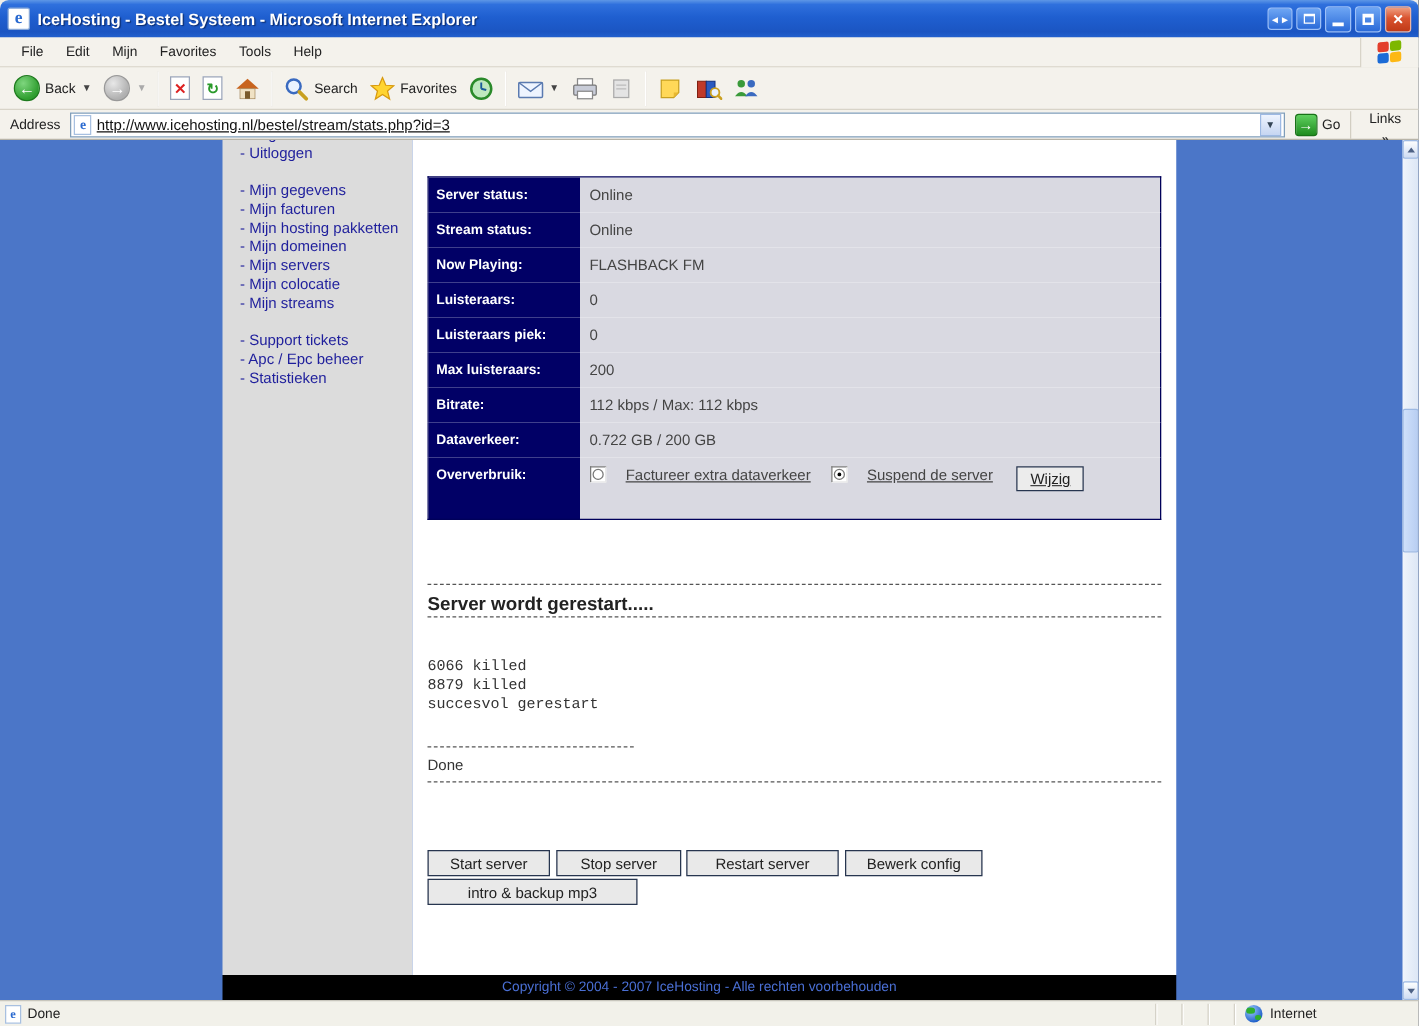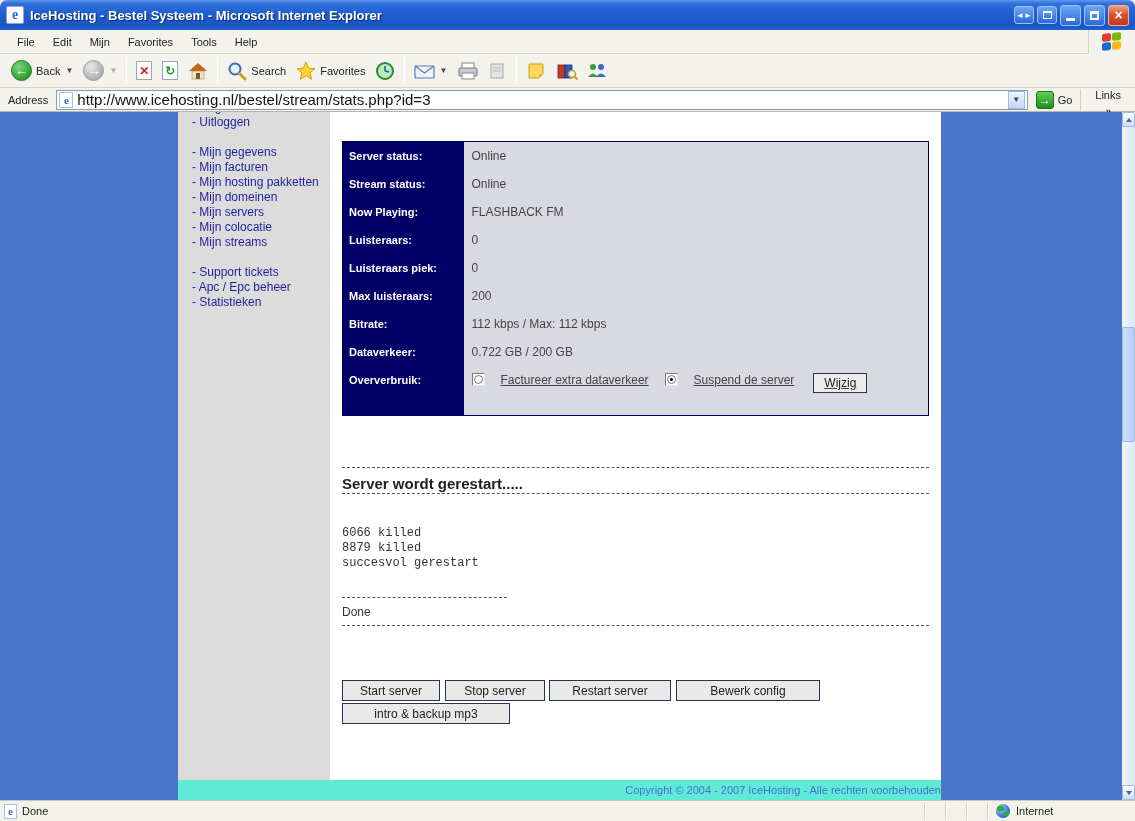--- a/index.html
+++ b/index.html
@@ -52,21 +52,21 @@
   .doc-ico.refresh { color:#2a9a2a; }
   .ico18 { width:20px; height:20px; display:inline-block; }
 
   
   .addrbar { position:absolute; left:0; top:88px; width:1135px; height:24px; background:#f4f2ec;
     border-bottom:1px solid #b8b4a8; display:flex; align-items:center; padding:0 4px; }
   .addr-label { font-size:11px; color:#222; padding:0 8px 0 4px; }
   .addr-input { flex:1; height:20px; background:#fff; border:1px solid #7f9db9; display:flex; align-items:center; padding:0 2px; }
   .addr-pageico { width:14px; height:16px; background:#fff; border:1px solid #a8c0e0; color:#2a6ad0; font-size:11px; font-weight:bold;
     text-align:center; line-height:14px; margin-right:4px; font-family:"Liberation Serif",serif; }
-  .addr-url { font-size:15px; color:#111; flex:1; }
+  .addr-url { font-size:12px; color:#111; flex:1;text-decoration:underline; }
   .addr-dd { width:17px; height:18px; background:linear-gradient(180deg,#eef4fe,#c6d6f2); border:1px solid #9db9e3;
     display:flex; align-items:center; justify-content:center; font-size:8px; color:#345; }
   .go-wrap { display:flex; align-items:center; gap:4px; padding:0 8px; }
   .go-ico { width:18px; height:18px; background:linear-gradient(180deg,#5fd05f,#1f8c1f); border:1px solid #187218; border-radius:3px;
     color:#fff; display:flex; align-items:center; justify-content:center; font-size:12px; font-weight:bold; }
   .go-label, .links-label { font-size:11px; color:#222; }
   .links-wrap { display:flex; align-items:center; gap:5px; border-left:1px solid #d2cec2; padding:0 10px 0 14px; height:22px;flex-direction:column; }
   .chev { font-size:10px; color:#333; font-weight:bold; }
 
   
@@ -79,22 +79,22 @@
   .tri-down { width:0; height:0; border-left:3px solid transparent; border-right:3px solid transparent; border-top:4px solid #4d6185; }
   .sb-thumb { position:absolute; left:0; top:215px; width:13px; height:115px; border:1px solid #9db9e3; border-radius:2px;
     background:linear-gradient(90deg,#cfe0fa,#b8cef2); }
 
   .page-sidebar { position:absolute; left:178px; top:0; width:152px; height:668px; background:#dcdcdc; overflow:hidden; }
   .side-list { position:absolute; left:14px; top:-12px; list-style:none; }
   .side-list li { font-size:12px; line-height:15px; color:#1f1f9c; white-space:nowrap; }
   .side-gap { height:15px; }
 
   .page-content { position:absolute; left:330px; top:0; width:611px; height:668px; background:#ffffff; }
-  .page-footer { position:absolute; left:178px; top:668px; width:763px; height:20px; background:#5eead4;
-    display:flex; align-items:center; justify-content:flex-end; }
+  .page-footer { position:absolute; left:178px; top:668px; width:763px; height:20px; background:#000000;
+    display:flex; align-items:center; justify-content:center; }
   .page-footer span { font-size:11px; color:#4a6fd4; }
 
   
   .stats { position:absolute; left:12px; top:29px; width:587px; border:1px solid #00005a; border-collapse:collapse; }
   .stats td { vertical-align:top; }
   .stats .lab { width:121px; background:#010066; color:#fff; font-weight:bold; font-size:11px; padding:8px 0 8px 6px; }
   .stats .val { background:#d9d9e1; color:#444; font-size:12px; padding:7px 0 7px 8px;margin-left:44px; }
   .ov-controls { display:flex; gap:16px; flex-wrap:nowrap;text-decoration:underline; }
   .radio-box { width:13px; height:13px; background:#fff; border:1px solid #7a7a7a; border-right-color:#e8e8e8; border-bottom-color:#e8e8e8;
     display:inline-flex; align-items:center; justify-content:center; }
@@ -389,21 +389,21 @@
         <div>succesvol gerestart</div>
       </div>
 
       <div class="dash short" style="top:485px"></div>
       <div class="done-text">Done</div>
       <div class="dash" style="top:513px"></div>
 
       <button class="act-btn" style="left:12px; top:541px; width:98px;">Start server</button>
       <button class="act-btn" style="left:115px; top:541px; width:100px;">Stop server</button>
       <button class="act-btn" style="left:219px; top:541px; width:122px;">Restart server</button>
-      <button class="act-btn" style="left:346px; top:541px; width:144px;">Bewerk config</button>
+      <button class="act-btn" style="left:346px; top:541px; width:110px;">Bewerk config</button>
       <button class="act-btn" style="left:12px; top:564px; width:168px;">intro &amp; backup mp3</button>
     </div>
 
     <div class="page-footer">
       <span>Copyright © 2004 - 2007 IceHosting - Alle rechten voorbehouden</span>
     </div>
 
     <div class="scrollbar">
       <div class="sb-btn sb-up">
           <span class="tri-up"></span>

